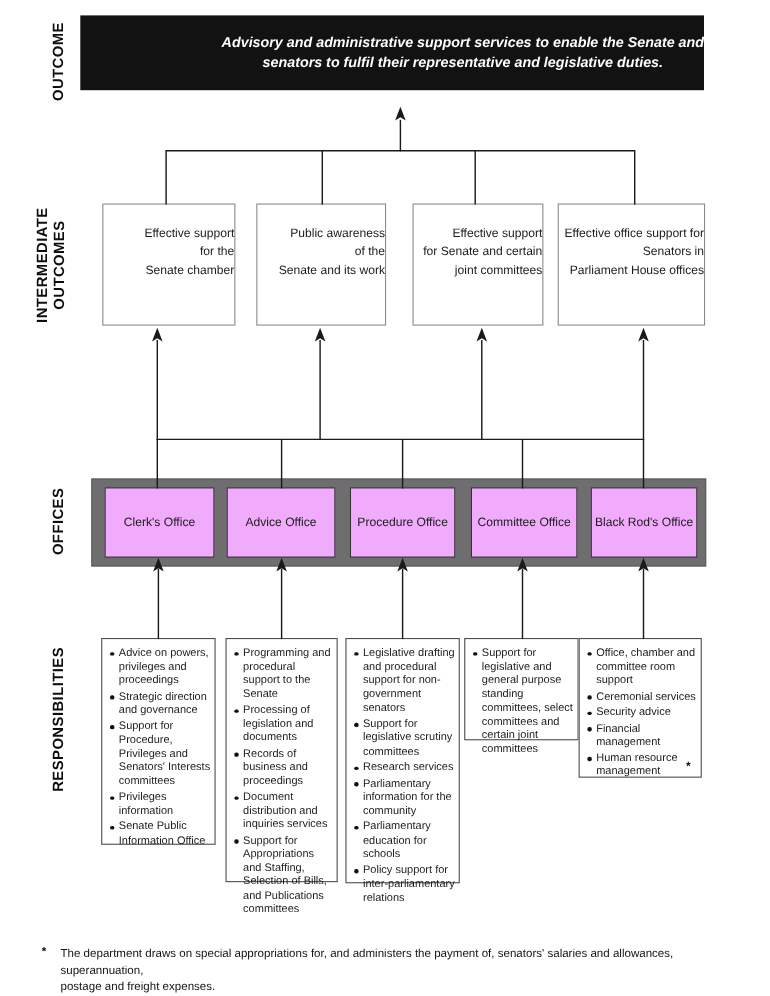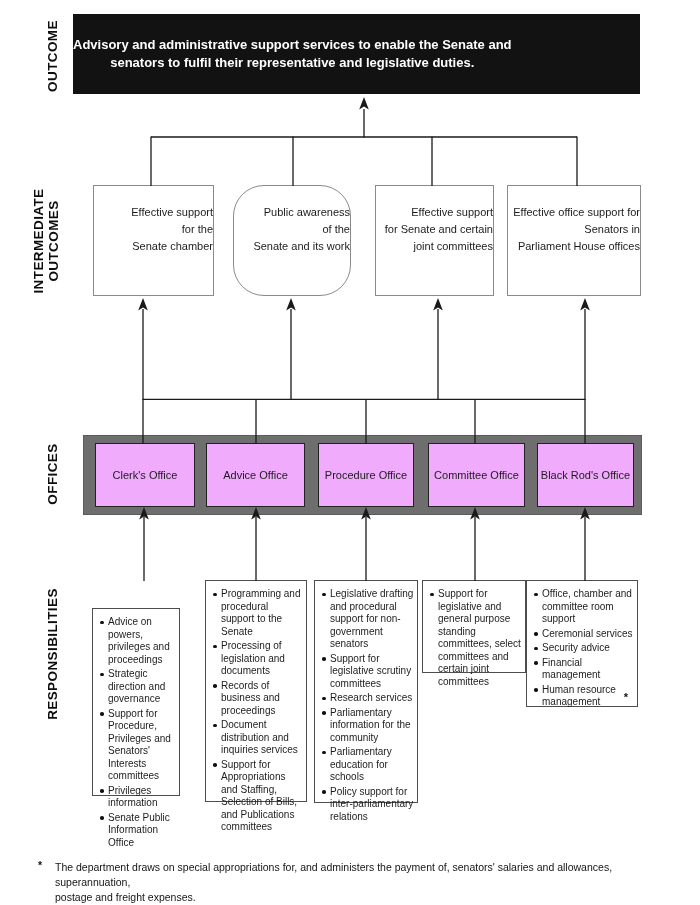--- a/index.html
+++ b/index.html
@@ -12,23 +12,23 @@
   svg.connectors line{stroke:var(--line,#1a1a1a);stroke-width:1.3;}
   svg.connectors path{fill:var(--line,#1a1a1a);stroke:none;}
   
   .vlabel{
     position:absolute;transform:translate(-50%,-50%) rotate(-90deg);
     font-weight:bold;font-size:13.5px;letter-spacing:.4px;line-height:1.12;
     white-space:pre-line;text-align:center;z-index:3;color:#0d0d0d;
   }
   
   .banner{
-    position:absolute;left:73px;top:14px;width:567px;height:80px;
+    position:absolute;left:73px;top:14px;width:567px;height:68px;
     background:var(--banner-bg,#121212);z-index:2;
-    display:flex;align-items:center;justify-content:flex-start;
+    display:flex;align-items:center;justify-content:flex-end;font-style:italic;
   }
   .banner span{
     color:#fff;font-weight:bold;font-size:13px;line-height:18px;
     text-align:center;white-space:pre-line;
   }
   
   .io-box{
     position:absolute;height:111px;background:#fff;border:1px solid #8a8a8a;
     z-index:2;box-sizing:border-box;
   }
@@ -124,21 +124,21 @@
   <div class="banner">
     <span>Advisory and administrative support services to enable the Senate and
 senators to fulfil their representative and legislative duties.</span>
   </div>
 
   <div class="io-box" style="left:93px;width:121px;top:185px;">
     <span>Effective support
 for the
 Senate chamber</span>
   </div>
-  <div class="io-box" style="left:233px;width:118px;top:185px;border-radius:31px;">
+  <div class="io-box" style="left:233px;width:118px;top:185px;">
     <span>Public awareness
 of the
 Senate and its work</span>
   </div>
   <div class="io-box" style="left:375px;width:119px;top:185px;">
     <span>Effective support
 for Senate and certain
 joint committees</span>
   </div>
   <div class="io-box" style="left:507px;width:134px;top:185px;">
@@ -157,21 +157,21 @@
   <div class="office-box" style="left:318px;width:96px;">
     <span>Procedure Office</span>
   </div>
   <div class="office-box" style="left:428px;width:97px;">
     <span>Committee Office</span>
   </div>
   <div class="office-box" style="left:537px;width:97px;">
     <span>Black Rod's Office</span>
   </div>
 
-  <div class="resp-box" style="left:92px;width:88px;height:188px;margin-top:28px;">
+  <div class="resp-box" style="left:92px;width:104px;height:188px;">
     <ul>
       <li>Advice on powers, privileges and proceedings</li>
       <li>Strategic direction and governance</li>
       <li>Support for Procedure, Privileges and Senators' Interests committees</li>
       <li>Privileges information</li>
       <li>Senate Public Information Office</li>
     </ul>
   </div>
   <div class="resp-box" style="left:205px;width:102px;height:222px;">
     <ul>

